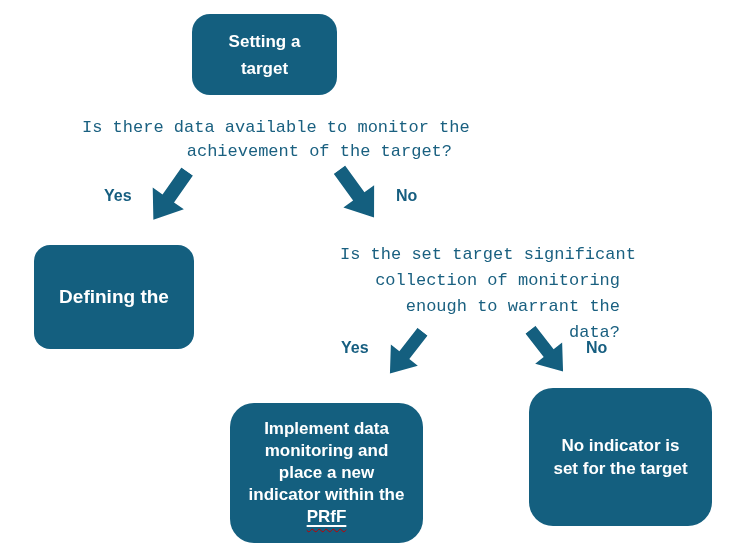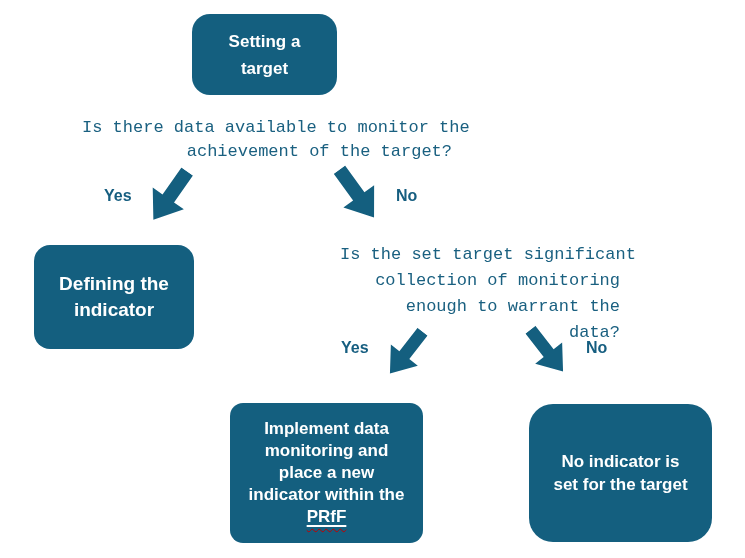--- a/index.html
+++ b/index.html
@@ -15,22 +15,22 @@
     background:var(--node-fill,#145F7F);
     color:var(--node-text,#ffffff);
     display:flex; flex-direction:column;
     align-items:center; justify-content:center;
     text-align:center;
     font-weight:bold;
   }
   .line { white-space:nowrap; }
   #start-node       { left:192px; top:14px;  width:145px; height:81px;  border-radius:18px; font-size:17px; line-height:27px; }
   #defining-node    { left:34px;  top:245px; width:160px; height:104px;  border-radius:16px; font-size:19px; line-height:26px; }
-  #implement-node   { left:230px; top:403px; width:193px; height:140px; border-radius:13px; font-size:17px; line-height:22px; }
-  #no-indicator-node{ left:529px; top:404px; width:183px; height:138px; border-radius:24px; font-size:17px; line-height:23px; }
+  #implement-node   { left:230px; top:403px; width:193px; height:140px; border-radius:24px; font-size:17px; line-height:22px; }
+  #no-indicator-node{ left:529px; top:388px; width:183px; height:138px; border-radius:24px; font-size:17px; line-height:23px; }
 
   .question {
     position:absolute;
     color:var(--question-text,#1A6080);
     text-align:right;
     font-size:17px;
     font-family:Liberation Mono, monospace;
   }
   #question-1 { left:82px;  top:116px; width:370px; line-height:24px; }
   #question-2 { left:340px; top:242px; width:280px; line-height:26px; }
@@ -87,21 +87,20 @@
   <svg class="arrow" id="q1-yes-arrow" width="40" height="60" viewBox="0 0 40 60">
     <path d="M13 0 H27 V33 H39 L20 59 L1 33 H13 Z"></path>
   </svg>
   <svg class="arrow" id="q1-no-arrow" width="40" height="60" viewBox="0 0 40 60">
     <path d="M13 0 H27 V33 H39 L20 59 L1 33 H13 Z"></path>
   </svg>
   <div class="branch-label" id="q1-no-label">No</div>
 
   <div class="node" id="defining-node">
     <div class="line">Defining the</div>
-    <div class="line">indicator</div>
   </div>
 
   <div class="question" id="question-2">
     <div class="line">Is the set target significant</div>
     <div class="line">collection of monitoring</div>
     <div class="line">enough to warrant the</div>
     <div class="line">data?</div>
   </div>
 
   <div class="branch-label" id="q2-yes-label">Yes</div>

